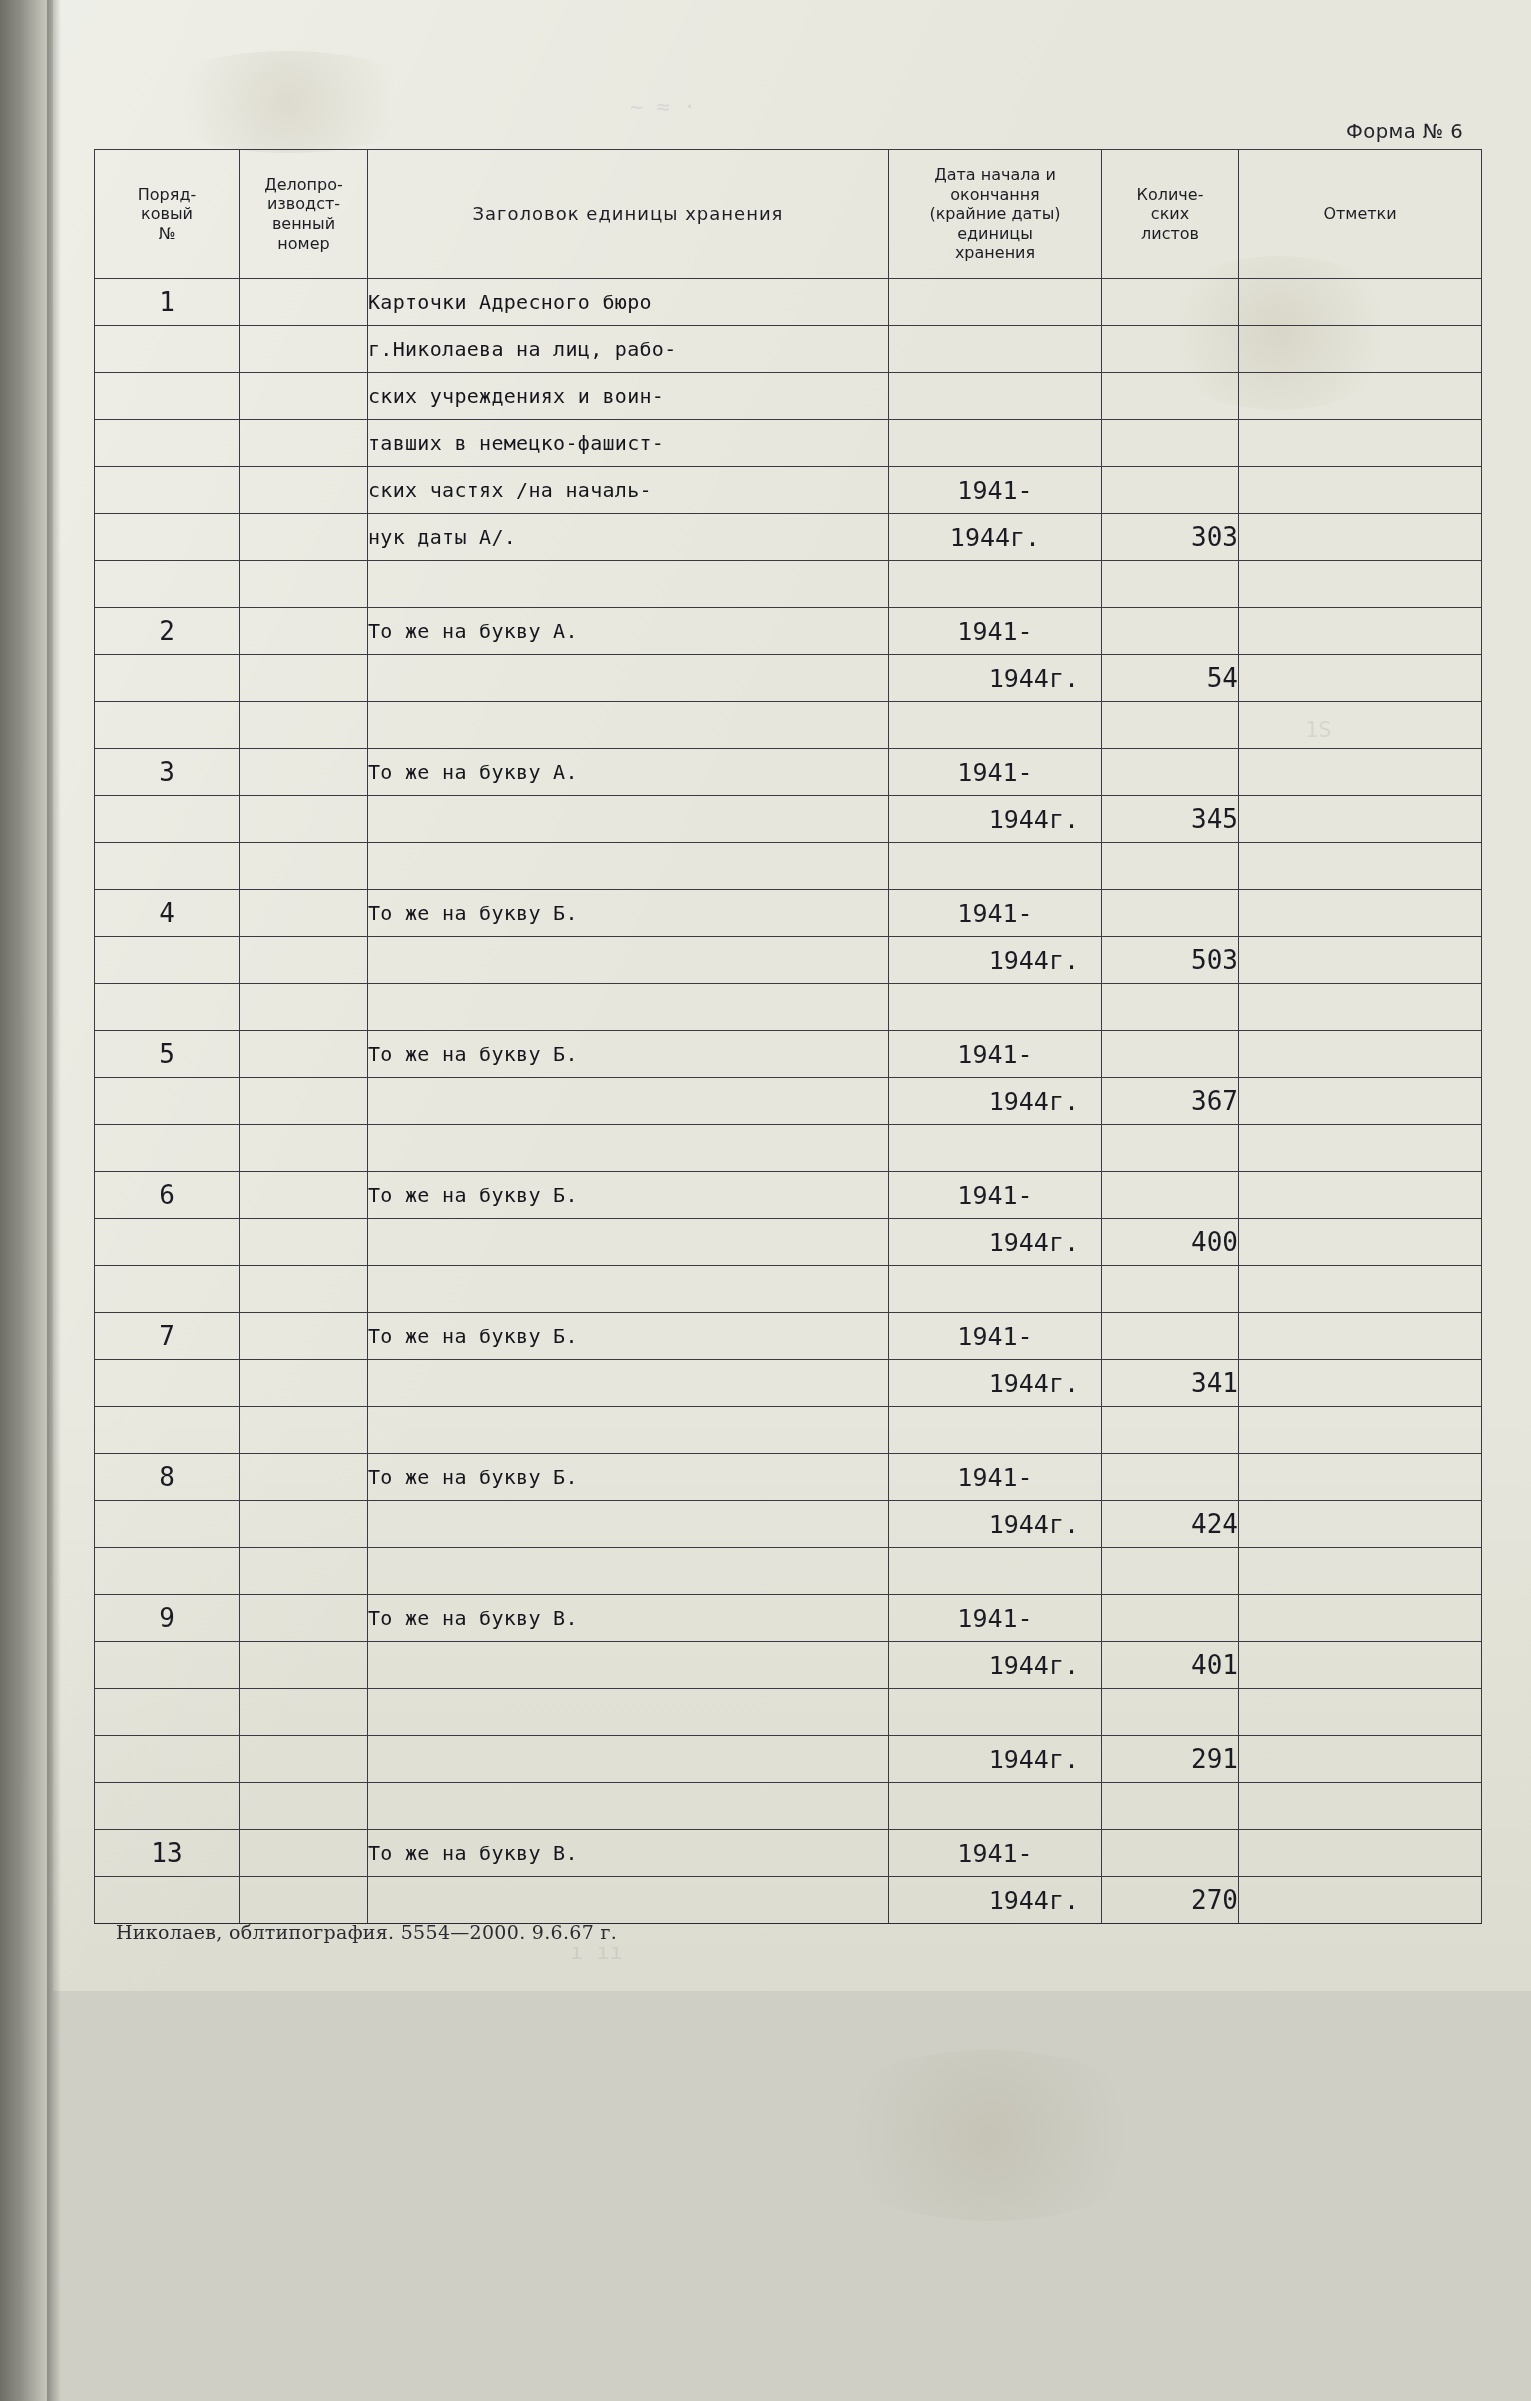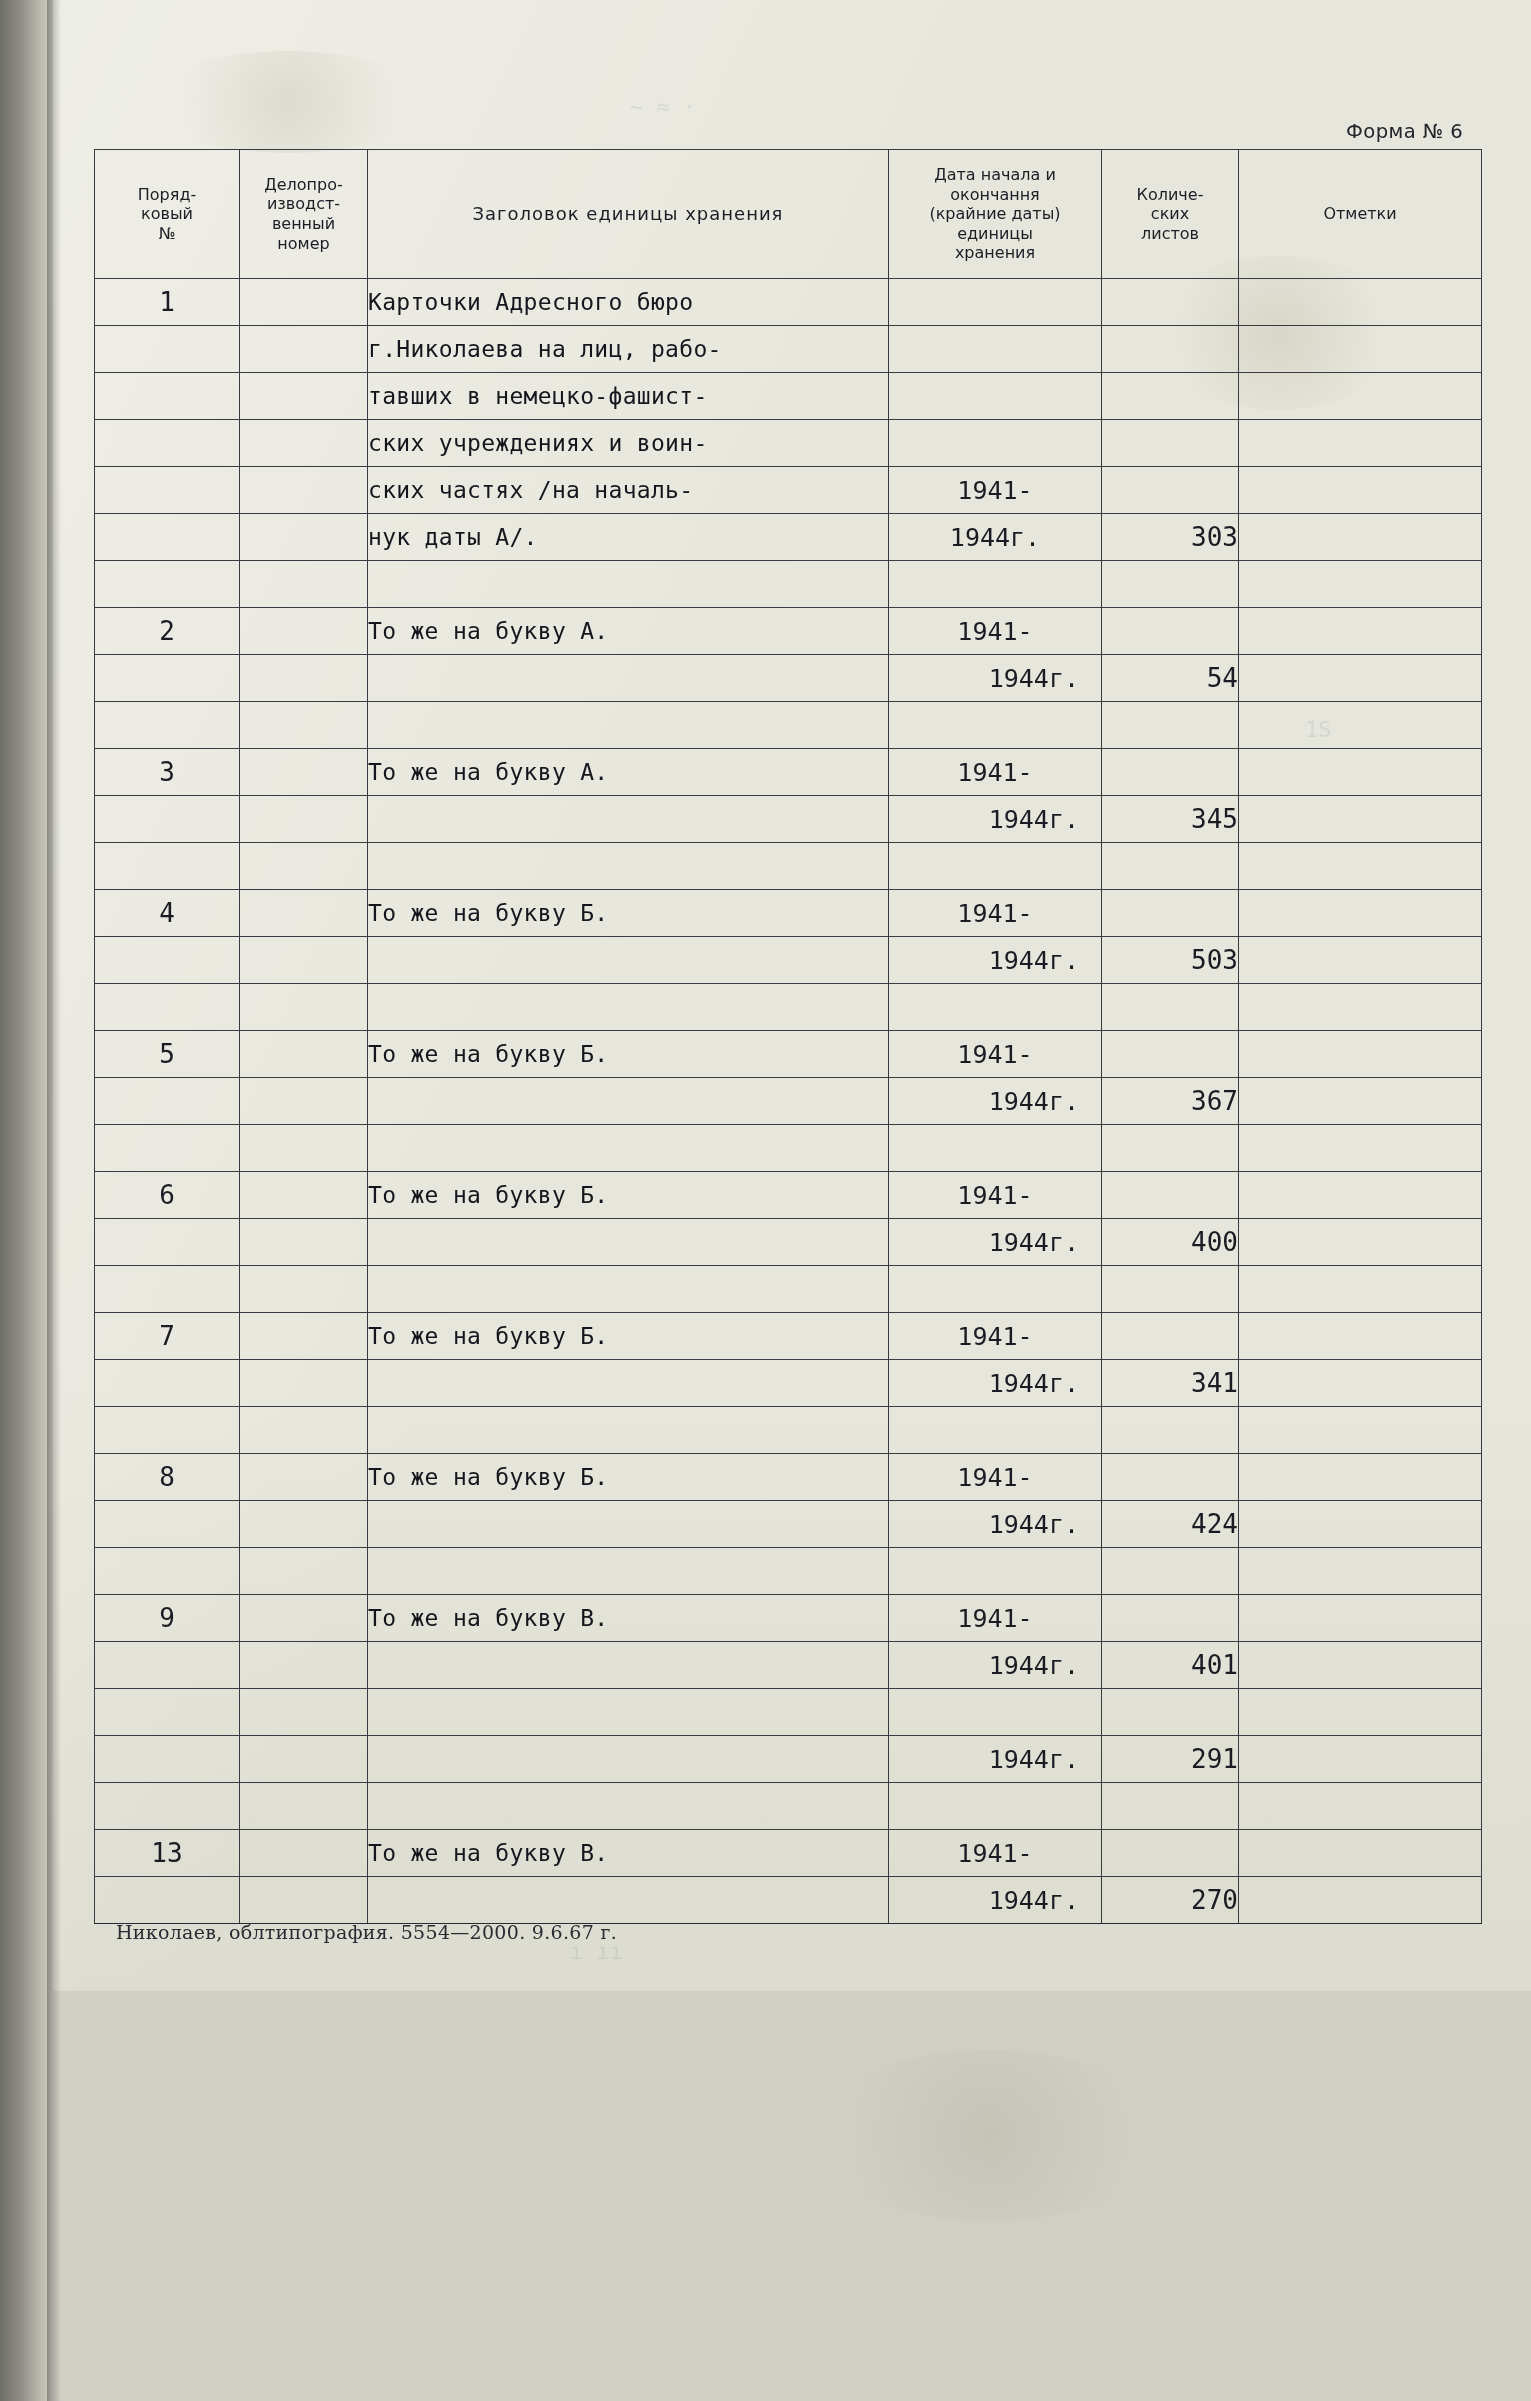--- a/index.html
+++ b/index.html
@@ -99,21 +99,21 @@
   .cnum {
     text-align: center;
     font-family: "DejaVu Sans Mono", monospace;
     font-size: 26px;
     color: #1b1b24;
   }
   .ctitle {
     text-align: left;
     padding-left: 13.7px;
     font-family: "DejaVu Sans Mono", monospace;
-    font-size: 23px;
+    font-size: 20px;
     letter-spacing: 0.3px;
     white-space: nowrap;
     color: #15151d;
   }
   .cdate {
     text-align: center;
     font-family: "DejaVu Sans Mono", monospace;
     font-size: 25px;
     color: #1b1b24;
   }
@@ -220,29 +220,29 @@
             <td class="cnum"></td>
             <td></td>
             <td class="ctitle">г.Николаева на лиц, рабо-</td>
             <td class="cdate"></td>
             <td class="csheets"></td>
             <td></td>
           </tr>
           <tr class="line">
             <td class="cnum"></td>
             <td></td>
+            <td class="ctitle">ских учреждениях и воин-</td>
+            <td class="cdate"></td>
+            <td class="csheets"></td>
+            <td></td>
+          </tr>
+          <tr class="line">
+            <td class="cnum"></td>
+            <td></td>
             <td class="ctitle">тавших в немецко-фашист-</td>
-            <td class="cdate"></td>
-            <td class="csheets"></td>
-            <td></td>
-          </tr>
-          <tr class="line">
-            <td class="cnum"></td>
-            <td></td>
-            <td class="ctitle">ских учреждениях и воин-</td>
             <td class="cdate"></td>
             <td class="csheets"></td>
             <td></td>
           </tr>
           <tr class="line">
             <td class="cnum"></td>
             <td></td>
             <td class="ctitle">ских частях /на началь-</td>
             <td class="cdate">1941-</td>
             <td class="csheets"></td>

